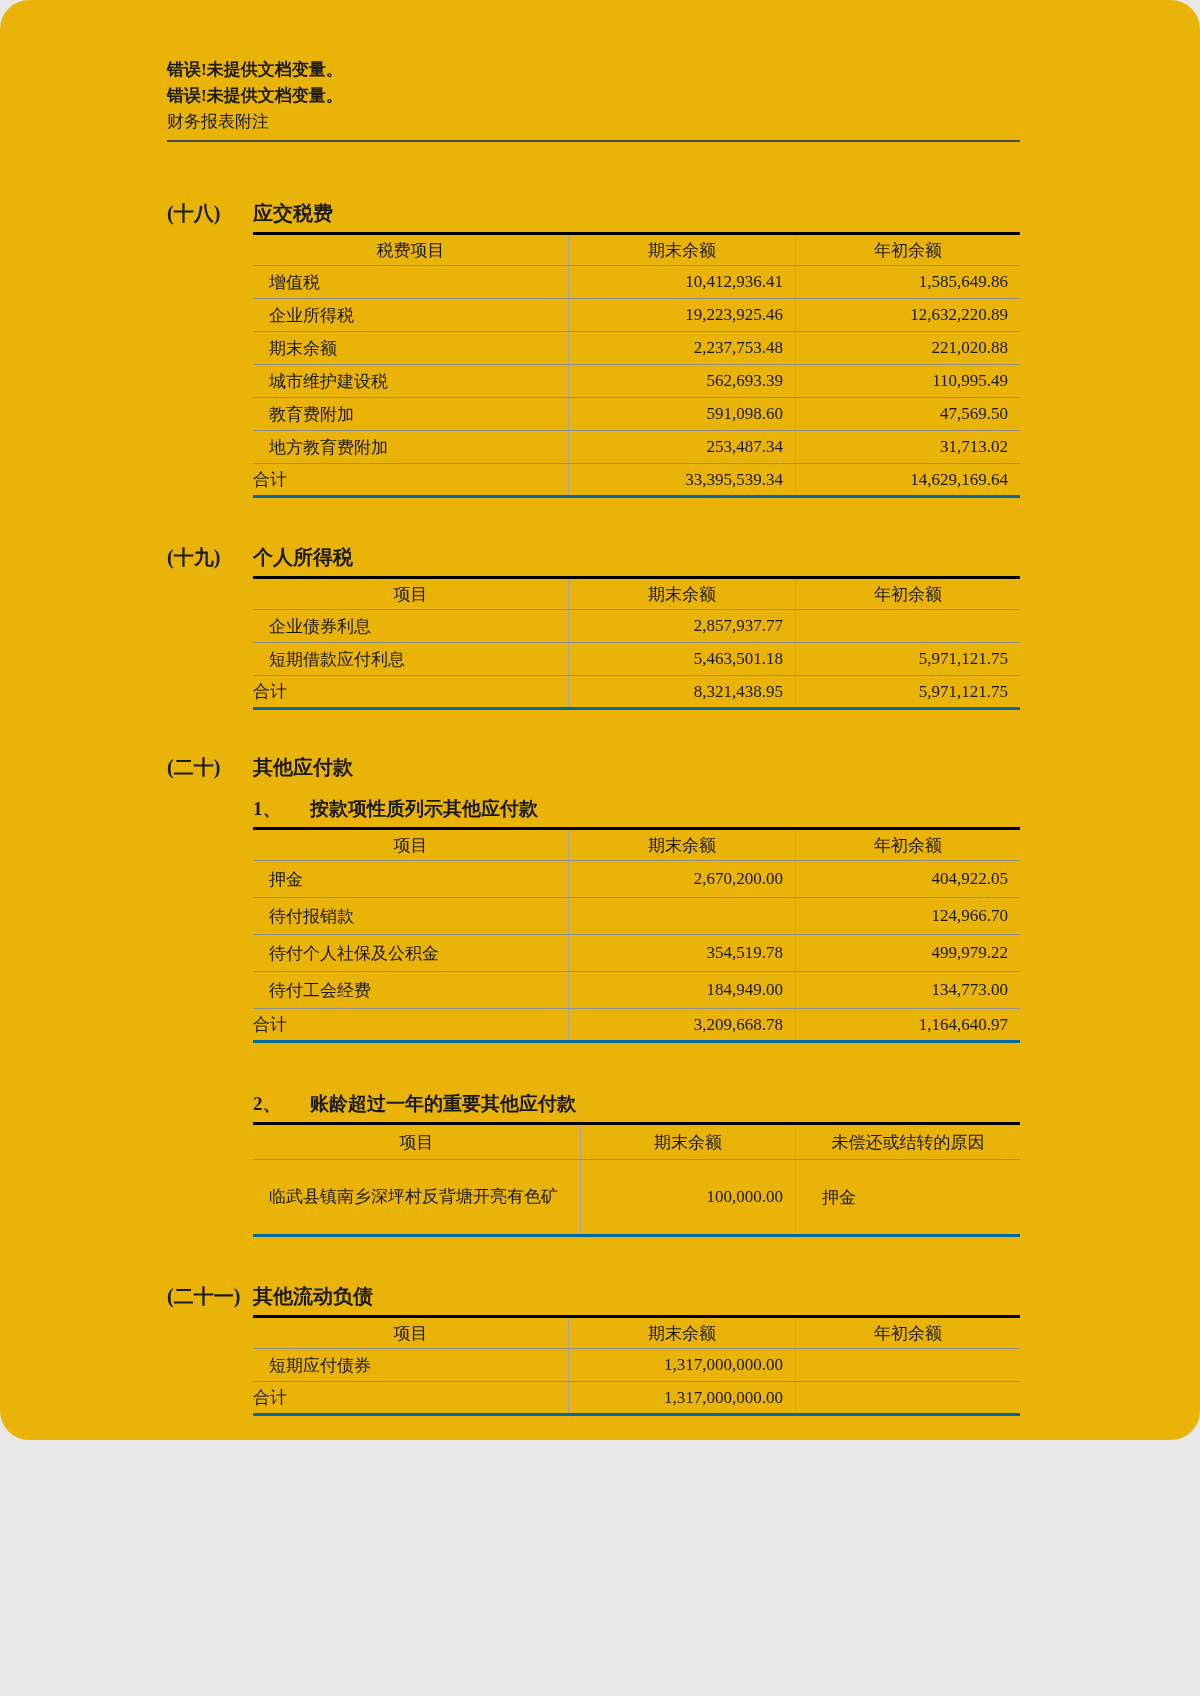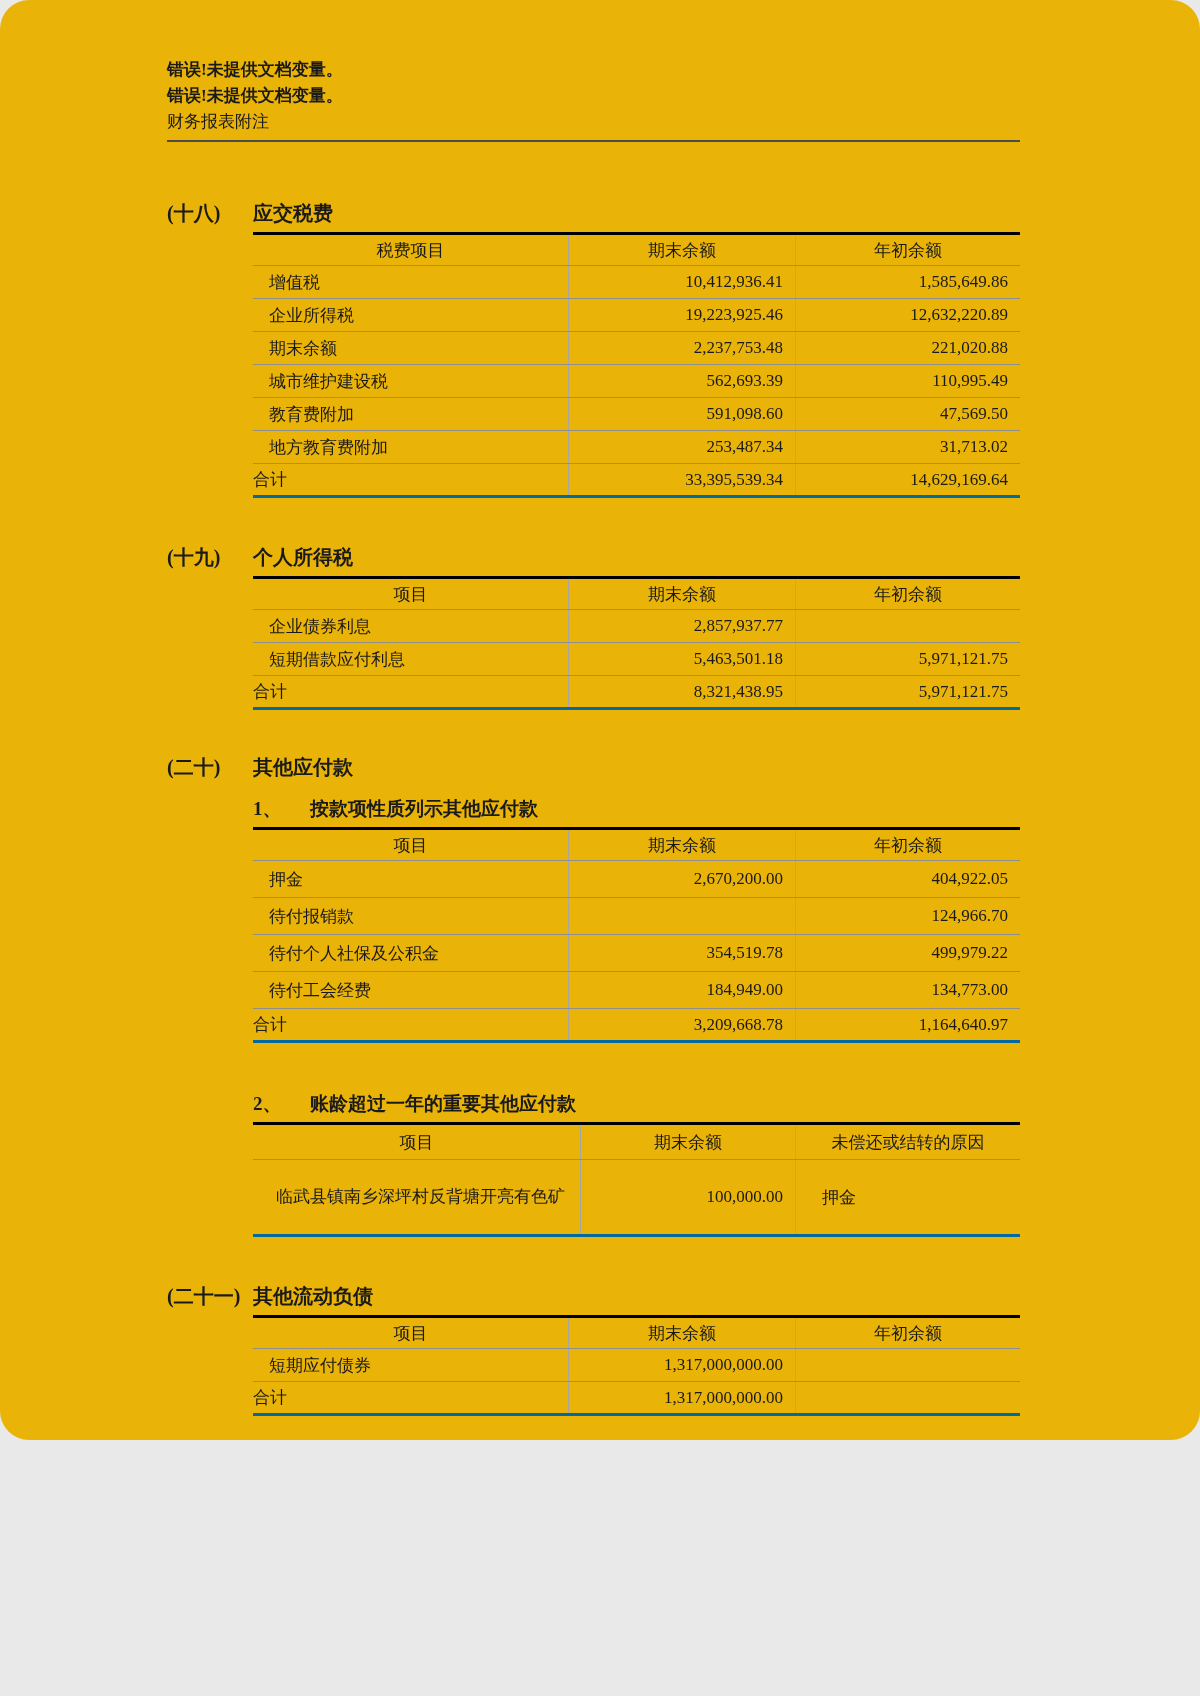--- a/index.html
+++ b/index.html
@@ -56,21 +56,21 @@
   table.fin tr.total-row td.c0 { text-align: left; padding-left: 0; font-family: Liberation Serif, serif; }
 
   
   table.t-roomy td { height: 36px; }
 
   
   table.t-reason th.c0 { width: 327px; }
   table.t-reason th.c1 { width: 214px; }
   table.t-reason th { height: 34px; }
   table.t-reason td { height: 70px; }
-  table.t-reason td.c0 { line-height: 40px; padding-top: 2px; padding-bottom: 2px; padding-right: 8px; text-align: center; }
+  table.t-reason td.c0 { line-height: 40px; padding-top: 2px; padding-bottom: 2px; padding-right: 8px; }
   table.t-reason td.c2 { text-align: left; padding-left: 26px; padding-right: 0; }
 </style>
 </head>
 <body>
 
 <div class="page">
   <div class="content">
 
     <div class="doc-header">
       <p class="b">错误!未提供文档变量。</p>

